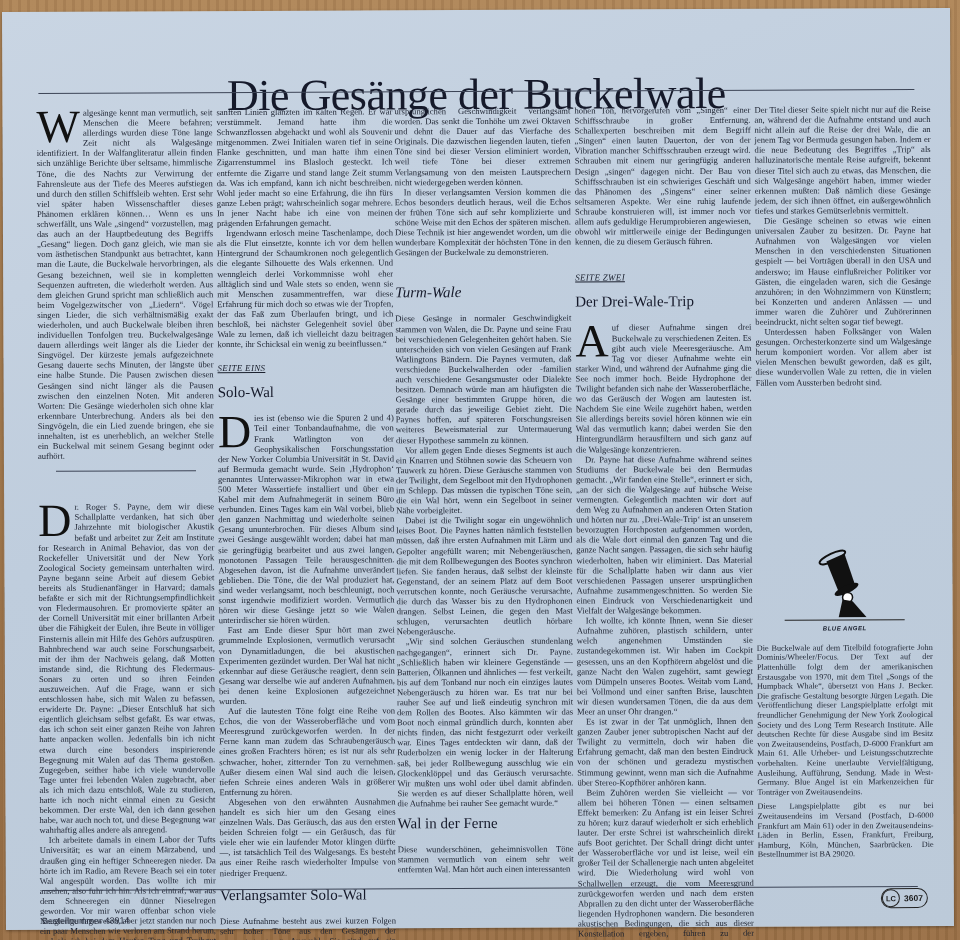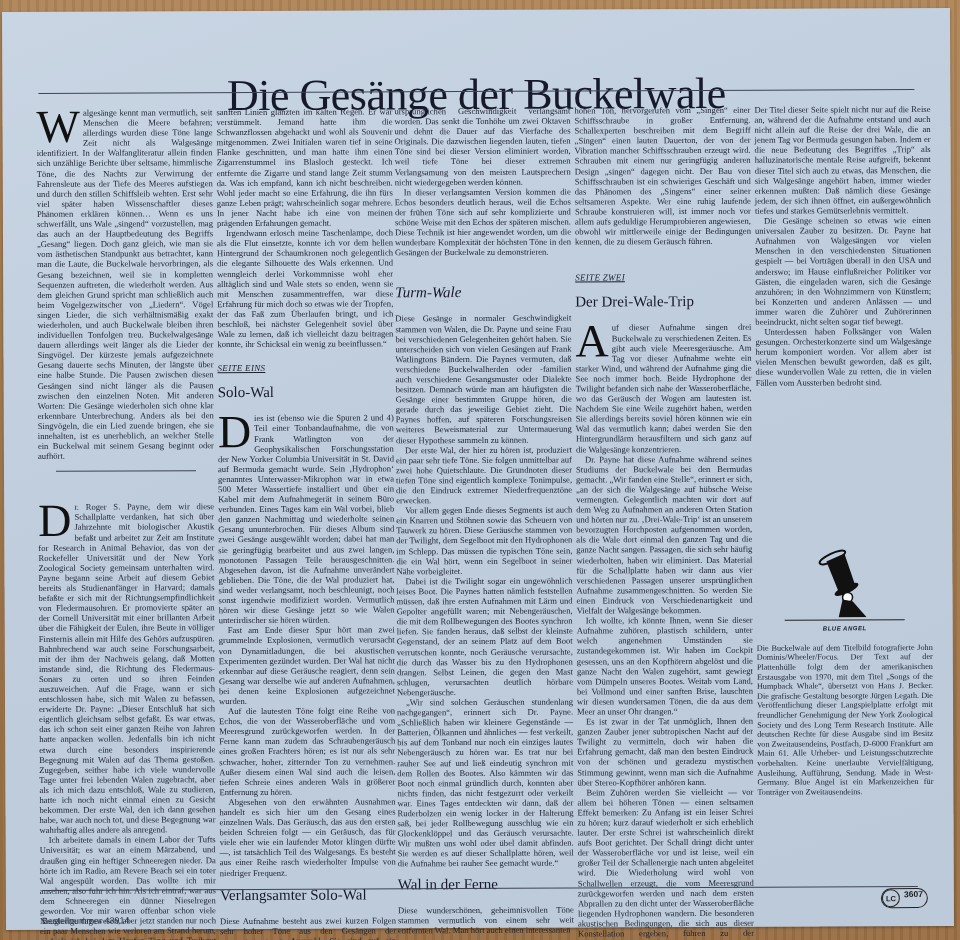--- a/index.html
+++ b/index.html
@@ -55,21 +55,21 @@
   .logo-text { font-size: 6px; font-weight: bold; font-style: italic; letter-spacing: 0.5px;
     font-family: "Liberation Sans", sans-serif; margin-top: 3px; }
   .small { font-size: 8.2px; line-height: 9.6px; }
   .small p { text-indent: 0; margin-bottom: 5px; }
   .bestell {
     position: absolute; left: 36px; top: 904px;
     font-family: "Liberation Sans", sans-serif; font-size: 9px; color: #2a3040;
   }
   .lc {
     position: absolute; right: 26px; top: 880px;
-    display: flex; align-items: flex-start; border: 1.2px solid #222; border-radius: 10px;
+    display: flex; align-items: center; border: 1.2px solid #222; border-radius: 10px;
     height: 18px; padding: 0 4px 0 0; font-family: "Liberation Sans", sans-serif;
     font-size: 8.5px; font-weight: bold; color: #1a1a1a; background: transparent;
   }
   .lc .lc-circle {
     width: 16px; height: 16px; border: 1.2px solid #222; border-radius: 50%;
     display: flex; align-items: center; justify-content: center; margin: 0 4px 0 0; font-size: 7.5px;
   }
 </style>
 </head>
 <body>
@@ -99,21 +99,20 @@
     <p>Abgesehen von den erwähnten Ausnahmen handelt es sich hier um den Gesang eines einzelnen Wals. Das Geräusch, das aus den ersten beiden Schreien folgt — ein Geräusch, das für viele eher wie ein laufender Motor klingen dürfte —, ist tatsächlich Teil des Walgesangs. Es besteht aus einer Reihe rasch wiederholter Impulse von niedriger Frequenz.</p>
     <div class="sect" style="margin-top:8px;">Verlangsamter Solo-Wal</div>
     <p class="first">Diese Aufnahme besteht aus zwei kurzen Folgen sehr hoher Töne aus den Gesängen der vorausgegangenen Auswahl. Sie sind auf ein Viertel der</p>
   </div>
 
   <div class="col" style="left:392px;">
     <p class="first">ursprünglichen Geschwindigkeit verlangsamt worden. Das senkt die Tonhöhe um zwei Oktaven und dehnt die Dauer auf das Vierfache des Originals. Die dazwischen liegenden lauten, tiefen Töne sind bei dieser Version eliminiert worden, weil tiefe Töne bei dieser extremen Verlangsamung von den meisten Lautsprechern nicht wiedergegeben werden können.</p>
     <p>In dieser verlangsamten Version kommen die Echos besonders deutlich heraus, weil die Echos der frühen Töne sich auf sehr komplizierte und schöne Weise mit den Echos der späteren mischen. Diese Technik ist hier angewendet worden, um die wunderbare Komplexität der höchsten Töne in den Gesängen der Buckelwale zu demonstrieren.</p>
     <div class="sect" style="margin-top:26px;font-style:italic;">Turm-Wale</div>
     <p class="first">Diese Gesänge in normaler Geschwindigkeit stammen von Walen, die Dr. Payne und seine Frau bei verschiedenen Gelegenheiten gehört haben. Sie unterscheiden sich von vielen Gesängen auf Frank Watlingtons Bändern. Die Paynes vermuten, daß verschiedene Buckelwalherden oder -familien auch verschiedene Gesangsmuster oder Dialekte besitzen. Demnach würde man am häufigsten die Gesänge einer bestimmten Gruppe hören, die gerade durch das jeweilige Gebiet zieht. Die Paynes hoffen, auf späteren Forschungsreisen weiteres Beweismaterial zur Untermauerung dieser Hypothese sammeln zu können.</p>
-    <p>Der erste Wal, der hier zu hören ist, produziert ein paar sehr tiefe Töne. Sie folgen unmittelbar auf zwei hohe Quietschlaute. Die Grundnoten dieser tiefen Töne sind eigentlich komplexe Tonimpulse, die den Eindruck extremer Niederfrequenztöne erwecken.</p>
     <p>Vor allem gegen Ende dieses Segments ist auch ein Knarren und Stöhnen sowie das Scheuern von Tauwerk zu hören. Diese Geräusche stammen von der Twilight, dem Segelboot mit den Hydrophonen im Schlepp. Das müssen die typischen Töne sein, die ein Wal hört, wenn ein Segelboot in seiner Nähe vorbeigleitet.</p>
     <p>Dabei ist die Twilight sogar ein ungewöhnlich leises Boot. Die Paynes hatten nämlich feststellen müssen, daß ihre ersten Aufnahmen mit Lärm und Gepolter angefüllt waren; mit Nebengeräuschen, die mit dem Rollbewegungen des Bootes synchron liefen. Sie fanden heraus, daß selbst der kleinste Gegenstand, der an seinem Platz auf dem Boot verrutschen konnte, noch Geräusche verursachte, die durch das Wasser bis zu den Hydrophonen drangen. Selbst Leinen, die gegen den Mast schlugen, verursachten deutlich hörbare Nebengeräusche.</p>
     <p>„Wir sind solchen Geräuschen stundenlang nachgegangen“, erinnert sich Dr. Payne. „Schließlich haben wir kleinere Gegenstände — Batterien, Ölkannen und ähnliches — fest verkeilt, bis auf dem Tonband nur noch ein einziges lautes Nebengeräusch zu hören war. Es trat nur bei rauher See auf und ließ eindeutig synchron mit dem Rollen des Bootes. Also kämmten wir das Boot noch einmal gründlich durch, konnten aber nichts finden, das nicht festgezurrt oder verkeilt war. Eines Tages entdeckten wir dann, daß der Ruderbolzen ein wenig locker in der Halterung saß, bei jeder Rollbewegung ausschlug wie ein Glockenklöppel und das Geräusch verursachte. Wir mußten uns wohl oder übel damit abfinden. Sie werden es auf dieser Schallplatte hören, weil die Aufnahme bei rauher See gemacht wurde.“</p>
     <div class="sect" style="">Wal in der Ferne</div>
     <p class="first">Diese wunderschönen, geheimnisvollen Töne stammen vermutlich von einem sehr weit entfernten Wal. Man hört auch einen interessanten</p>
   </div>
 
   <div class="col" style="left:572px;">
     <p class="first">hohen Ton, hervorgerufen vom „Singen“ einer Schiffsschraube in großer Entfernung. Schallexperten beschreiben mit dem Begriff „Singen“ einen lauten Dauerton, der von der Vibration mancher Schiffsschrauben erzeugt wird. Schrauben mit einem nur geringfügig anderen Design „singen“ dagegen nicht. Der Bau von Schiffsschrauben ist ein schwieriges Geschäft und das Phänomen des „Singens“ einer seiner seltsameren Aspekte. Wer eine ruhig laufende Schraube konstruieren will, ist immer noch vor allem aufs geduldige Herumprobieren angewiesen, obwohl wir mittlerweile einige der Bedingungen kennen, die zu diesem Geräusch führen.</p>
     <div class="seite" style="margin-top:26px;">SEITE ZWEI</div>
@@ -135,20 +134,21 @@
         <polygon points="12,14 30,6 40,36 24,44" fill="#111"></polygon>
         <ellipse cx="32" cy="42" rx="13" ry="4" fill="#111" transform="rotate(-25 32 42)"></ellipse>
         <circle cx="33" cy="50" r="5" fill="#fff" stroke="#111" stroke-width="1.5"></circle>
         <path d="M24 70 L28 52 L38 54 L52 70 Z" fill="#111"></path>
       </svg>
       <div class="logo-line"></div>
       <div class="logo-text">BLUE ANGEL</div>
     </div>
     <div class="small">
       <p>Die Buckelwale auf dem Titelbild fotografierte John Dominis/Wheeler/Focus. Der Text auf der Plattenhülle folgt dem der amerikanischen Erstausgabe von 1970, mit dem Titel „Songs of the Humpback Whale“, übersetzt von Hans J. Becker. Die grafische Gestaltung besorgte Jürgen Legath. Die Veröffentlichung dieser Langspielplatte erfolgt mit freundlicher Genehmigung der New York Zoological Society und des Long Term Research Institute. Alle deutschen Rechte für diese Ausgabe sind im Besitz von Zweitausendeins, Postfach, D-6000 Frankfurt am Main 61. Alle Urheber- und Leistungsschutzrechte vorbehalten. Keine unerlaubte Vervielfältigung, Ausleihung, Aufführung, Sendung. Made in West-Germany. Blue Angel ist ein Markenzeichen für Tonträger von Zweitausendeins.</p>
+      <p>Diese Langspielplatte gibt es nur bei Zweitausendeins im Versand (Postfach, D-6000 Frankfurt am Main 61) oder in den Zweitausendeins-Läden in Berlin, Essen, Frankfurt, Freiburg, Hamburg, Köln, München, Saarbrücken. Die Bestellnummer ist BA 29020.</p>
     </div>
   </div>
 
   <div class="rule-bottom"></div>
 
   <div class="bestell">Bestellnummer 43914</div>
   <div class="lc">
     <span class="lc-circle">LC</span>
     <span>3607</span>
   </div>

